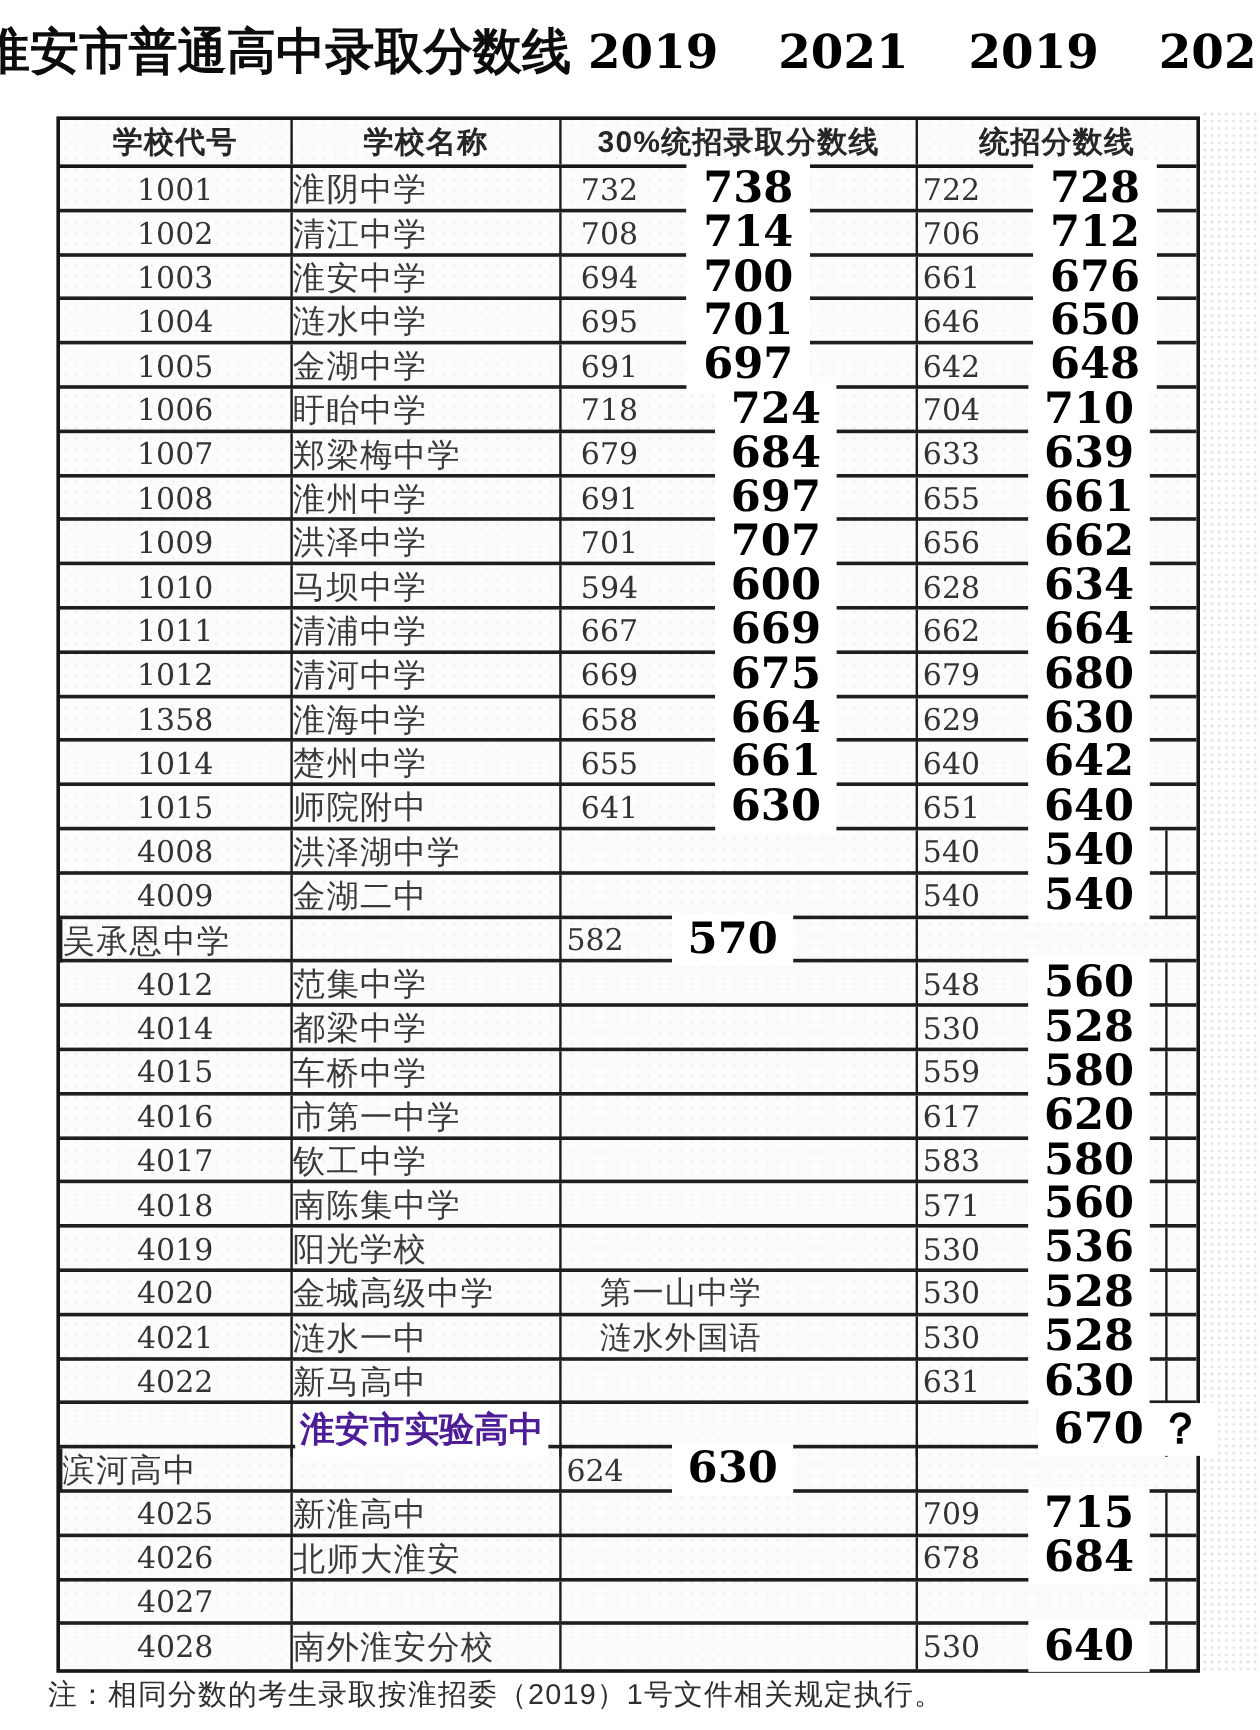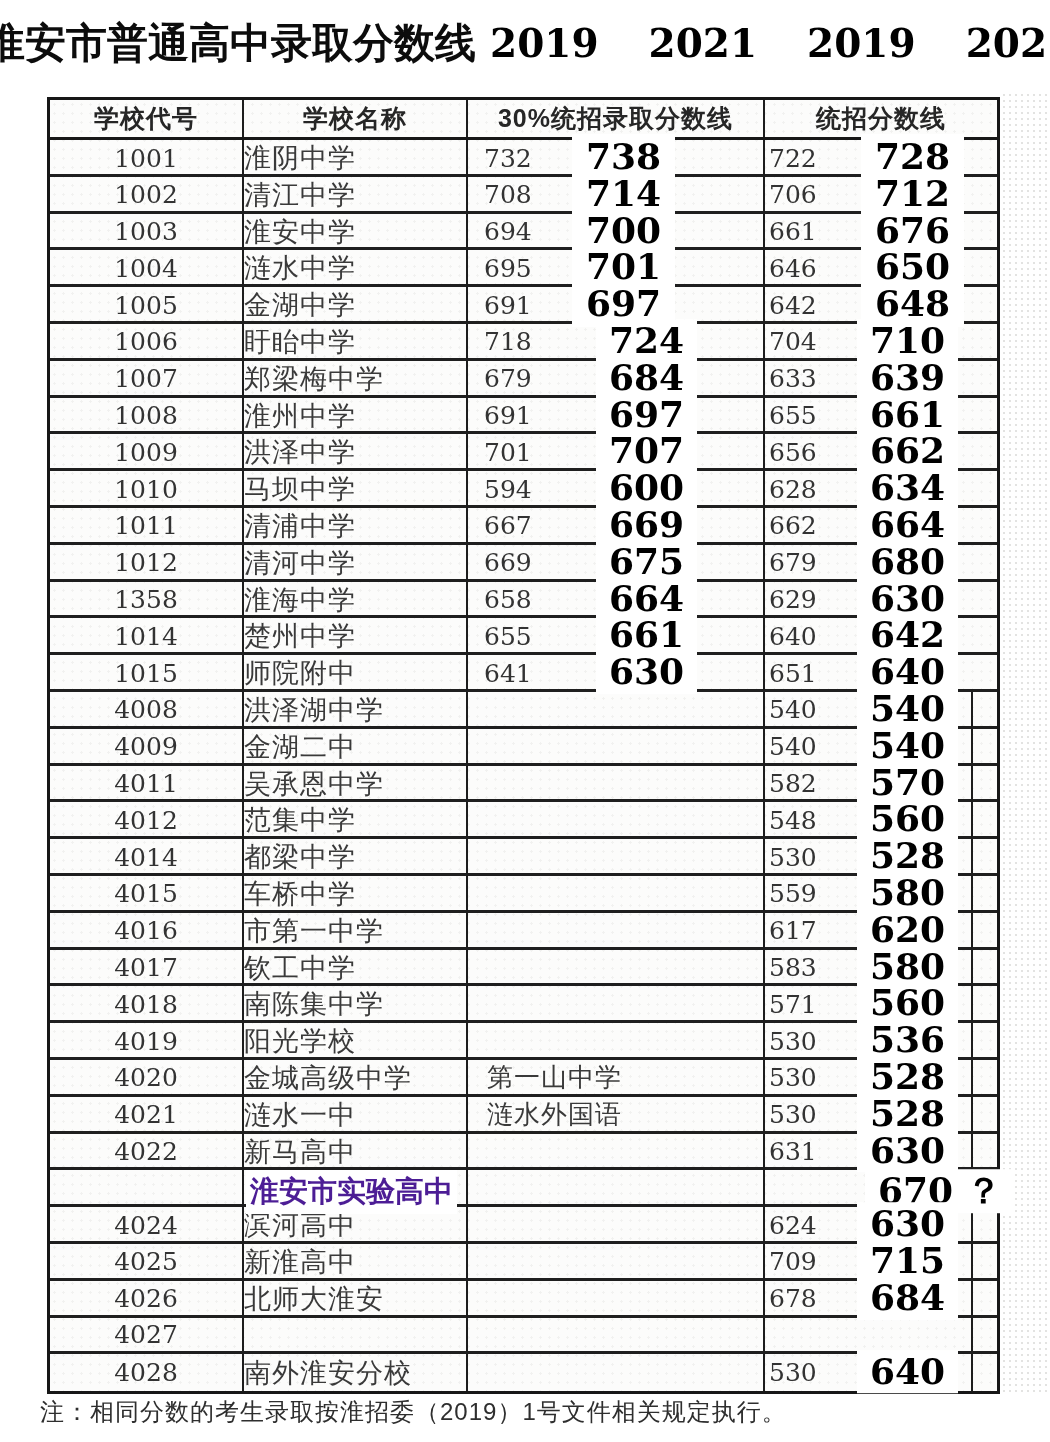--- a/index.html
+++ b/index.html
@@ -67,21 +67,21 @@
     font-weight:bold;color:#4c1d95;font-size:29px;
     background:#fff;position:relative;z-index:3;
     padding:2px 4px;letter-spacing:0px;text-align:right;
   }
   .cell.thirty,.cell.unified{position:relative;}
   .v19{
     font-family:"DejaVu Serif",serif;font-size:25px;color:#333;
   }
   .thirty .v19{margin-left:16px;}
   .unified .v19{margin-left:4px;}
-  .alt-name{margin-left:19px;font-size:26px;color:#3a3a3a;letter-spacing:1px;}
+  .alt-name{margin-left:32px;font-size:26px;color:#3a3a3a;letter-spacing:1px;}
   .v21{
     position:absolute;top:50%;transform:translateY(-52%);
     font-family:"DejaVu Serif",serif;font-weight:bold;color:#000;
     font-size:36px;background:#ffffff;padding:3px 13px;
     z-index:2;white-space:nowrap;line-height:1.05;
   }
   .thirty .v21{left:128px;}
   .unified .v21{left:92px;}
   .row.big .v21{font-size:36px;padding:4px 14px;}
   .row.big .thirty .v21{left:104px;}
@@ -362,21 +362,20 @@
           <span class="">金湖二中</span>
         </div>
         <div class="cell thirty"></div>
         <div class="cell unified">
           <span class="v19">540</span>
           <span class="v21 ">540</span>
         </div>
         <div class="cell narrow with-sep"></div>
       </div>
       <div class="row">
-        <div class="cell code">4011</div>
         <div class="cell name ">
           <span class="">吴承恩中学</span>
         </div>
         <div class="cell thirty"></div>
         <div class="cell unified">
           <span class="v19">582</span>
           <span class="v21 ">570</span>
         </div>
         <div class="cell narrow with-sep"></div>
       </div>
@@ -509,21 +508,20 @@
         <div class="cell name overlay">
           <span class="overlay-name">淮安市实验高中</span>
         </div>
         <div class="cell thirty"></div>
         <div class="cell unified">
           <span class="v21 solo">670 ？</span>
         </div>
         <div class="cell narrow with-sep"></div>
       </div>
       <div class="row">
-        <div class="cell code">4024</div>
         <div class="cell name ">
           <span class="">滨河高中</span>
         </div>
         <div class="cell thirty"></div>
         <div class="cell unified">
           <span class="v19">624</span>
           <span class="v21 ">630</span>
         </div>
         <div class="cell narrow with-sep"></div>
       </div>

